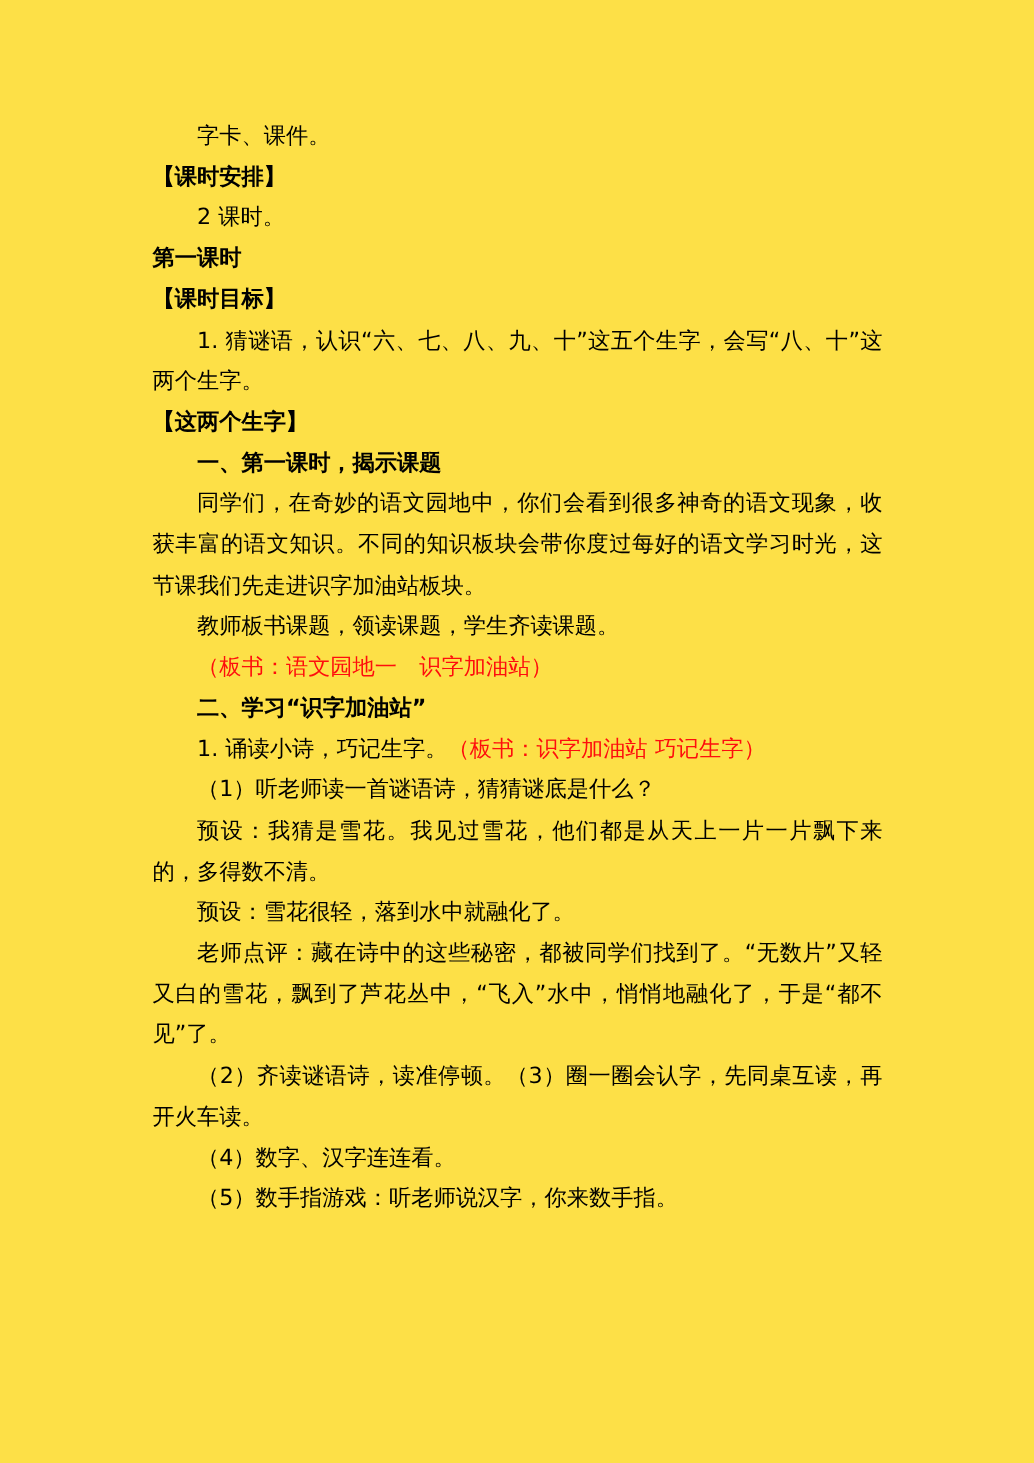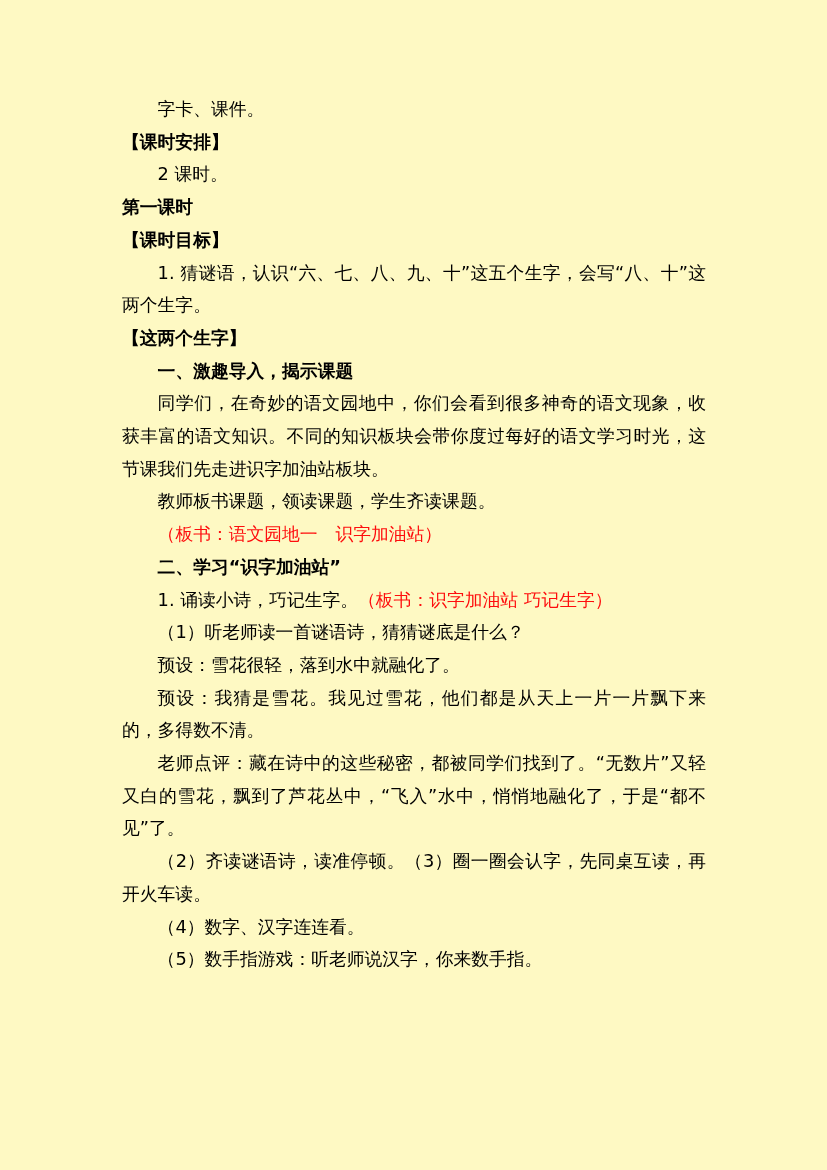--- a/index.html
+++ b/index.html
@@ -10,21 +10,21 @@
   body {
     width: 827px;
     height: 1170px;
     overflow: hidden;
   }
   .page {
     box-sizing: border-box;
     width: 827px;
     height: 1170px;
     padding: 93px 121px 28px 122px;
-    background: #fef9c3;
+    background: #fde047;
     font-family: "DejaVu Sans", sans-serif;
     font-size: 17.8px;
     line-height: 32.7px;
     color: #000000;
   }
   .doc-body p {
     margin: 0;
     padding: 0;
     text-align: justify;
   }
@@ -39,27 +39,27 @@
 
 <div class="page">
   <div class="doc-body" id="doc-body">
       <p class="body"><span>字卡、课件。</span></p>
       <p class="heading"><span>【课时安排】</span></p>
       <p class="body"><span>2 课时。</span></p>
       <p class="center"><span>第一课时</span></p>
       <p class="heading"><span>【课时目标】</span></p>
       <p class="body"><span>1. 猜谜语，认识“六、七、八、九、十”这五个生字，会写“八、十”这两个生字。</span></p>
       <p class="heading"><span>【这两个生字】</span></p>
-      <p class="body-bold"><span>一、激趣导入，揭示课题</span></p>
+      <p class="body-bold"><span>一、第一课时，揭示课题</span></p>
       <p class="body"><span>同学们，在奇妙的语文园地中，你们会看到很多神奇的语文现象，收获丰富的语文知识。不同的知识板块会带你度过每好的语文学习时光，这节课我们先走进识字加油站板块。</span></p>
       <p class="body"><span>教师板书课题，领读课题，学生齐读课题。</span></p>
       <p class="body"><span class="red">（板书：语文园地一　识字加油站）</span></p>
       <p class="body-bold"><span>二、学习“识字加油站”</span></p>
       <p class="body"><span>1. 诵读小诗，巧记生字。</span><span class="red">（板书：识字加油站 巧记生字）</span></p>
       <p class="body"><span>（1）听老师读一首谜语诗，猜猜谜底是什么？</span></p>
+      <p class="body"><span>预设：我猜是雪花。我见过雪花，他们都是从天上一片一片飘下来的，多得数不清。</span></p>
       <p class="body"><span>预设：雪花很轻，落到水中就融化了。</span></p>
-      <p class="body"><span>预设：我猜是雪花。我见过雪花，他们都是从天上一片一片飘下来的，多得数不清。</span></p>
       <p class="body"><span>老师点评：藏在诗中的这些秘密，都被同学们找到了。“无数片”又轻又白的雪花，飘到了芦花丛中，“飞入”水中，悄悄地融化了，于是“都不见”了。</span></p>
       <p class="body"><span>（2）齐读谜语诗，读准停顿。（3）圈一圈会认字，先同桌互读，再开火车读。</span></p>
       <p class="body"><span>（4）数字、汉字连连看。</span></p>
       <p class="body"><span>（5）数手指游戏：听老师说汉字，你来数手指。</span></p>
     </div>
 </div>
 
 </body></html>

